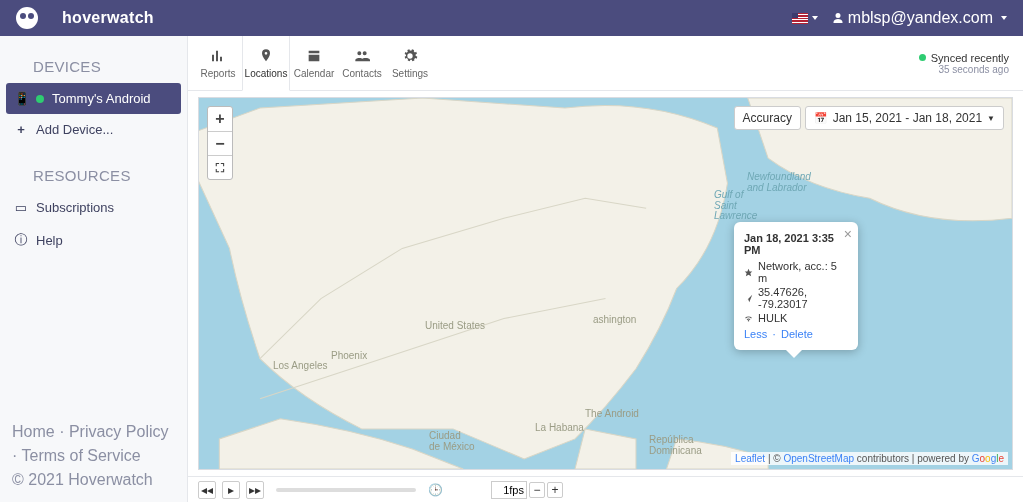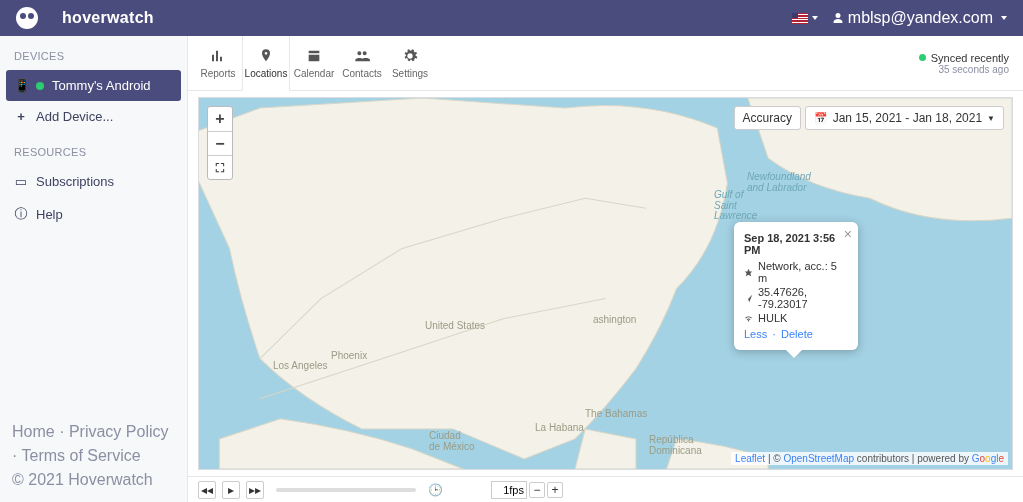--- a/index.html
+++ b/index.html
@@ -12,21 +12,21 @@
 .owl::before { left: 2px; } .owl::after { right: 2px; }
 .brand { font-weight: 700; font-size: 16px; letter-spacing: .3px; }
 .header-right { margin-left: auto; display: flex; align-items: center; gap: 14px; }
 .flag { width: 16px; height: 11px; background: linear-gradient(#b22234 0 7.7%,#fff 0 15.4%,#b22234 0 23.1%,#fff 0 30.8%,#b22234 0 38.5%,#fff 0 46.2%,#b22234 0 53.9%,#fff 0 61.6%,#b22234 0 69.3%,#fff 0 77%,#b22234 0 84.7%,#fff 0 92.4%,#b22234 0 100%); position: relative; }
 .flag::before { content:""; position:absolute; left:0; top:0; width:40%; height:53.9%; background:#3c3b6e; }
 .caret { display:inline-block; width:0; height:0; border-left:3px solid transparent; border-right:3px solid transparent; border-top:4px solid #fff; vertical-align: middle; margin-left:4px; }
 .user-chip { font-size: 16px; color:#fff; display:flex; align-items:center; gap:4px; }
 .user-icon { width:12px; height:12px; fill:#fff; }
 .app { display:flex; height: calc(502px - 36px); }
 .sidebar { width:188px; background:#f7f8fa; border-right:1px solid #e5e7eb; display:flex; flex-direction:column; }
-.sb-section { font-size:11px; color:#8b8fa3; padding:14px 14px 8px; letter-spacing:.3px; }
+.sb-section { font-size:15px; color:#8b8fa3; padding:22px 14px 8px; letter-spacing:.3px;margin-left:19px; }
 .sb-item { padding:8px 14px; display:flex; align-items:center; gap:8px; color:#3f4260; cursor:pointer; font-size:13px; }
 .sb-item.active { background:#4b4c7e; color:#fff; border-radius:3px; margin:0 6px; padding:8px 8px; }
 .sb-item .dot { width:8px; height:8px; border-radius:50%; background:#2ecc71; }
 .sb-item .ico { width:14px; text-align:center; color:#3f4260; }
 .sb-item.active .ico { color:#fff; }
 .sb-footer { margin-top:auto; padding:10px 12px; font-size:16px; color:#8b8fa3; line-height:1.5; }
 .sb-footer a { color:#8b8fa3; text-decoration:none; }
 .main { flex:1; display:flex; flex-direction:column; background:#fff; }
 .topbar { height:55px; border-bottom:1px solid #e5e7eb; display:flex; align-items:stretch; padding:0 14px 0 6px; }
 .tabs { display:flex;text-align:center; }
@@ -179,21 +179,21 @@
           <path fill="none" stroke="#d8d6c6" d="M60 300 L180 260 L300 220 L400 200"></path>
         </svg>
       </div>
 
       <div class="maplabel" style="left:226px; top:222px;">United States</div>
       <div class="maplabel" style="left:132px; top:252px;">Phoenix</div>
       <div class="maplabel" style="left:74px; top:262px;">Los Angeles</div>
       <div class="maplabel" style="left:230px; top:332px; white-space:pre;">Ciudad
 de México</div>
       <div class="maplabel" style="left:336px; top:324px;">La Habana</div>
-      <div class="maplabel" style="left:386px; top:310px;">The Bahamas</div>
+      <div class="maplabel" style="left:386px; top:310px;">The Android</div>
       <div class="maplabel" style="left:450px; top:336px; white-space:pre;">República
 Dominicana</div>
       <div class="maplabel" style="left:394px; top:216px;">ashington</div>
       <div class="water-label" style="left:515px; top:92px; white-space:pre;">Gulf of
 Saint
 Lawrence</div>
       <div class="water-label" style="left:548px; top:74px; white-space:pre;">Newfoundland
 and Labrador</div>
 
       <div class="zoom-ctrl">
@@ -216,21 +216,21 @@
       <div class="pin">
         <svg viewBox="0 0 24 32">
             <path fill="#5b5fa8" stroke="#fff" stroke-width="1.5" d="M12 0a12 12 0 00-12 12c0 9 12 20 12 20s12-11 12-20A12 12 0 0012 0z"></path>
             <circle cx="12" cy="12" r="4" fill="#fff"></circle>
           </svg>
       </div>
       <div class="pin2"></div>
 
       <div class="popup">
         <div class="close">×</div>
-        <div class="ts">Sep 18, 2021 3:56 PM</div>
+        <div class="ts">Jan 18, 2021 3:35 PM</div>
         <div class="row">
             <svg class="ico2" viewBox="0 0 24 24">
               <path d="M12 2l3 7h7l-5 5 2 8-7-4-7 4 2-8-5-5h7z"></path>
             </svg>
             <span>Network, acc.: 5 m</span>
           </div>
         <div class="row">
             <svg class="ico2" viewBox="0 0 24 24">
               <path d="M2 22L22 2l-8 20-3-9z"></path>
             </svg>

